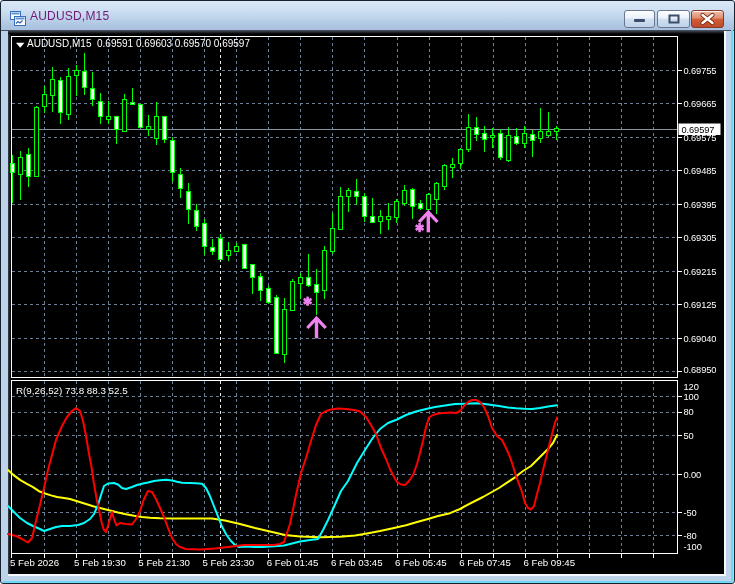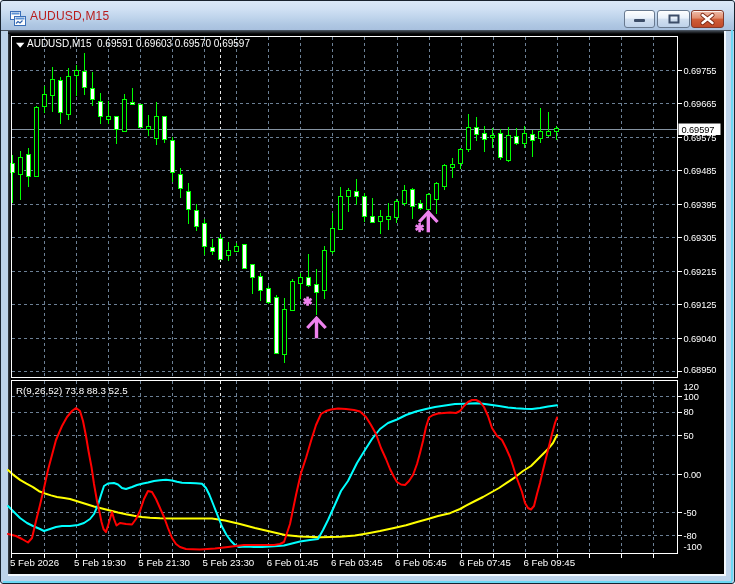--- a/index.html
+++ b/index.html
@@ -2,21 +2,21 @@
 <html><head><meta charset="utf-8"><style>
 html,body{margin:0;padding:0;background:#fff}
 #win{position:relative;width:735px;height:584px;font-family:"Liberation Sans",sans-serif;background:#bdd3ea;border-radius:3px;overflow:hidden}
 #odark{position:absolute;left:0;top:0;right:0;bottom:0;border:1px solid #18222e;border-radius:3px;z-index:30;pointer-events:none}
 #cyr{position:absolute;right:2px;top:30px;bottom:3px;width:2px;background:#6cd8f4;z-index:25}
 #cyb{position:absolute;left:3px;right:3px;bottom:1px;height:2px;background:#6cd8f4;z-index:25}
 #wr{position:absolute;right:9px;top:31px;bottom:8px;width:2px;background:#f2f8fd;z-index:24}
 #wb{position:absolute;left:8px;right:9px;bottom:8px;height:2px;background:#f2f8fd;z-index:24}
 #title{position:absolute;left:1px;top:1px;width:733px;height:29px;background:linear-gradient(180deg,#dae8f7 0%,#cfe0f3 30%,#c0d5ec 55%,#b0c8e3 80%,#a8c0de 100%);z-index:20}
 #tshadow{position:absolute;left:1px;top:30px;width:733px;height:1px;background:#46505c;z-index:20}
-#ttext{position:absolute;left:30px;top:9px;font-size:12px;color:#b91c1c;z-index:21;letter-spacing:0.2px}
+#ttext{position:absolute;left:30px;top:9px;font-size:12px;color:#701a75;z-index:21;letter-spacing:0.2px}
 #icon{position:absolute;left:10px;top:11px;z-index:21}
 .btn{position:absolute;top:10px;height:16px;border:1px solid #68798f;border-radius:3px;box-shadow:inset 0 1px 0 rgba(255,255,255,.8);z-index:21}
 #bmin{left:624px;width:29px;background:linear-gradient(180deg,#fdfeff 0%,#e9f1fa 45%,#d2e0f0 50%,#bed2ea 100%)}
 #bmax{left:657px;width:31px;background:linear-gradient(180deg,#fdfeff 0%,#e9f1fa 45%,#d2e0f0 50%,#bed2ea 100%)}
 #bclose{left:691px;width:31px;border-color:#83392a;background:linear-gradient(180deg,#efbcaa 0%,#e08d6e 45%,#d05f3a 50%,#c04a2a 100%)}
 #client{position:absolute;left:8px;top:31px;width:716px;height:543px;background:#000}
 svg.chart{position:absolute;left:0;top:0;z-index:10}
 </style></head><body>
 <div id="win">
   <div id="title"></div>

